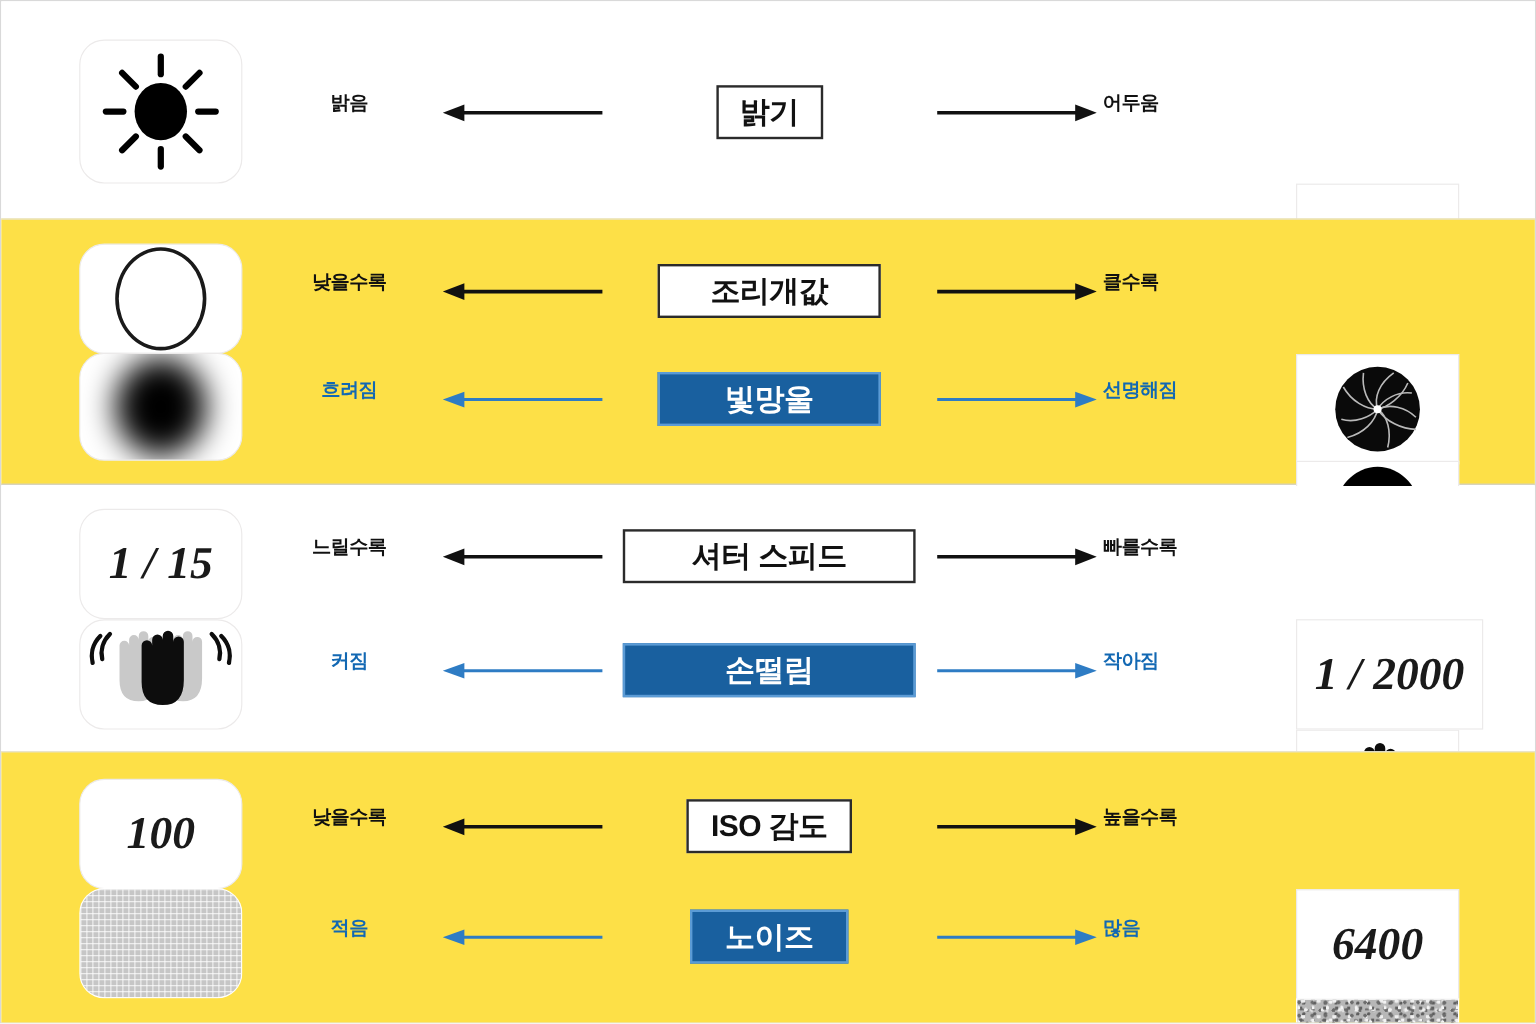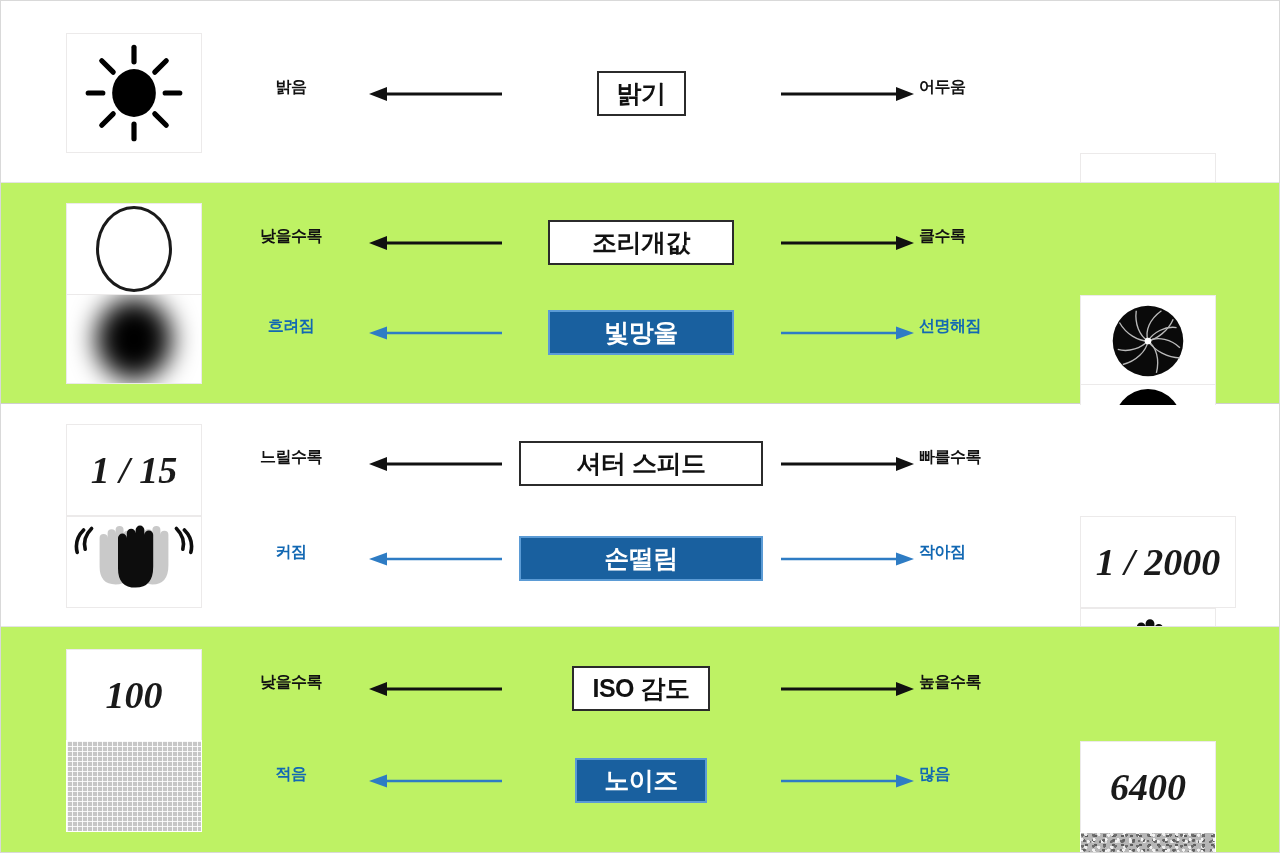--- a/index.html
+++ b/index.html
@@ -20,40 +20,40 @@
     box-sizing: border-box;
   }
 
   
   .section {
     position: absolute;
     left: 0;
     width: 1280px;
     box-sizing: border-box;
   }
-  .section.shade { background: #bef264; }
+  .section.shade { background: #fde047; }
   .section.plain { background: #ffffff; }
 
   .sec-brightness { top: 0;   height: 181px; }
   .sec-aperture   { top: 181px; height: 222px; border-top:1px solid #e4e4e4; border-bottom:1px solid #cfcfcf; }
   .sec-shutter    { top: 404px; height: 221px; }
   .sec-iso        { top: 625px; height: 227px; border-top:1px solid #e4e4e4; }
 
   
   .row {
     position: absolute;
     left: 0;
     width: 1280px;
     height: 50%;
     display: block;
   }
   .row.full { height: 100%; }
 
   
-  .col-thumb-left  { position:absolute; left: 65px;   width: 136px; }
+  .col-thumb-left  { position:absolute; left: 65px;   width: 136px; border-radius: 21px; }
   .col-word-left   { position:absolute; left: 215px;  width: 150px; text-align:center; }
   .col-arrow-left  { position:absolute; left: 368px;  width: 135px; }
   .col-center      { position:absolute; left: 516px;  width: 248px; display:flex; justify-content:center; }
   .col-arrow-right { position:absolute; left: 778px;  width: 135px; }
   .col-word-right  { position:absolute; left: 918px;  width: 150px; text-align:left; }
   .col-thumb-right { position:absolute; left: 1079px; width: 136px; }
 
   
   .word {
     font-size: 16px;

